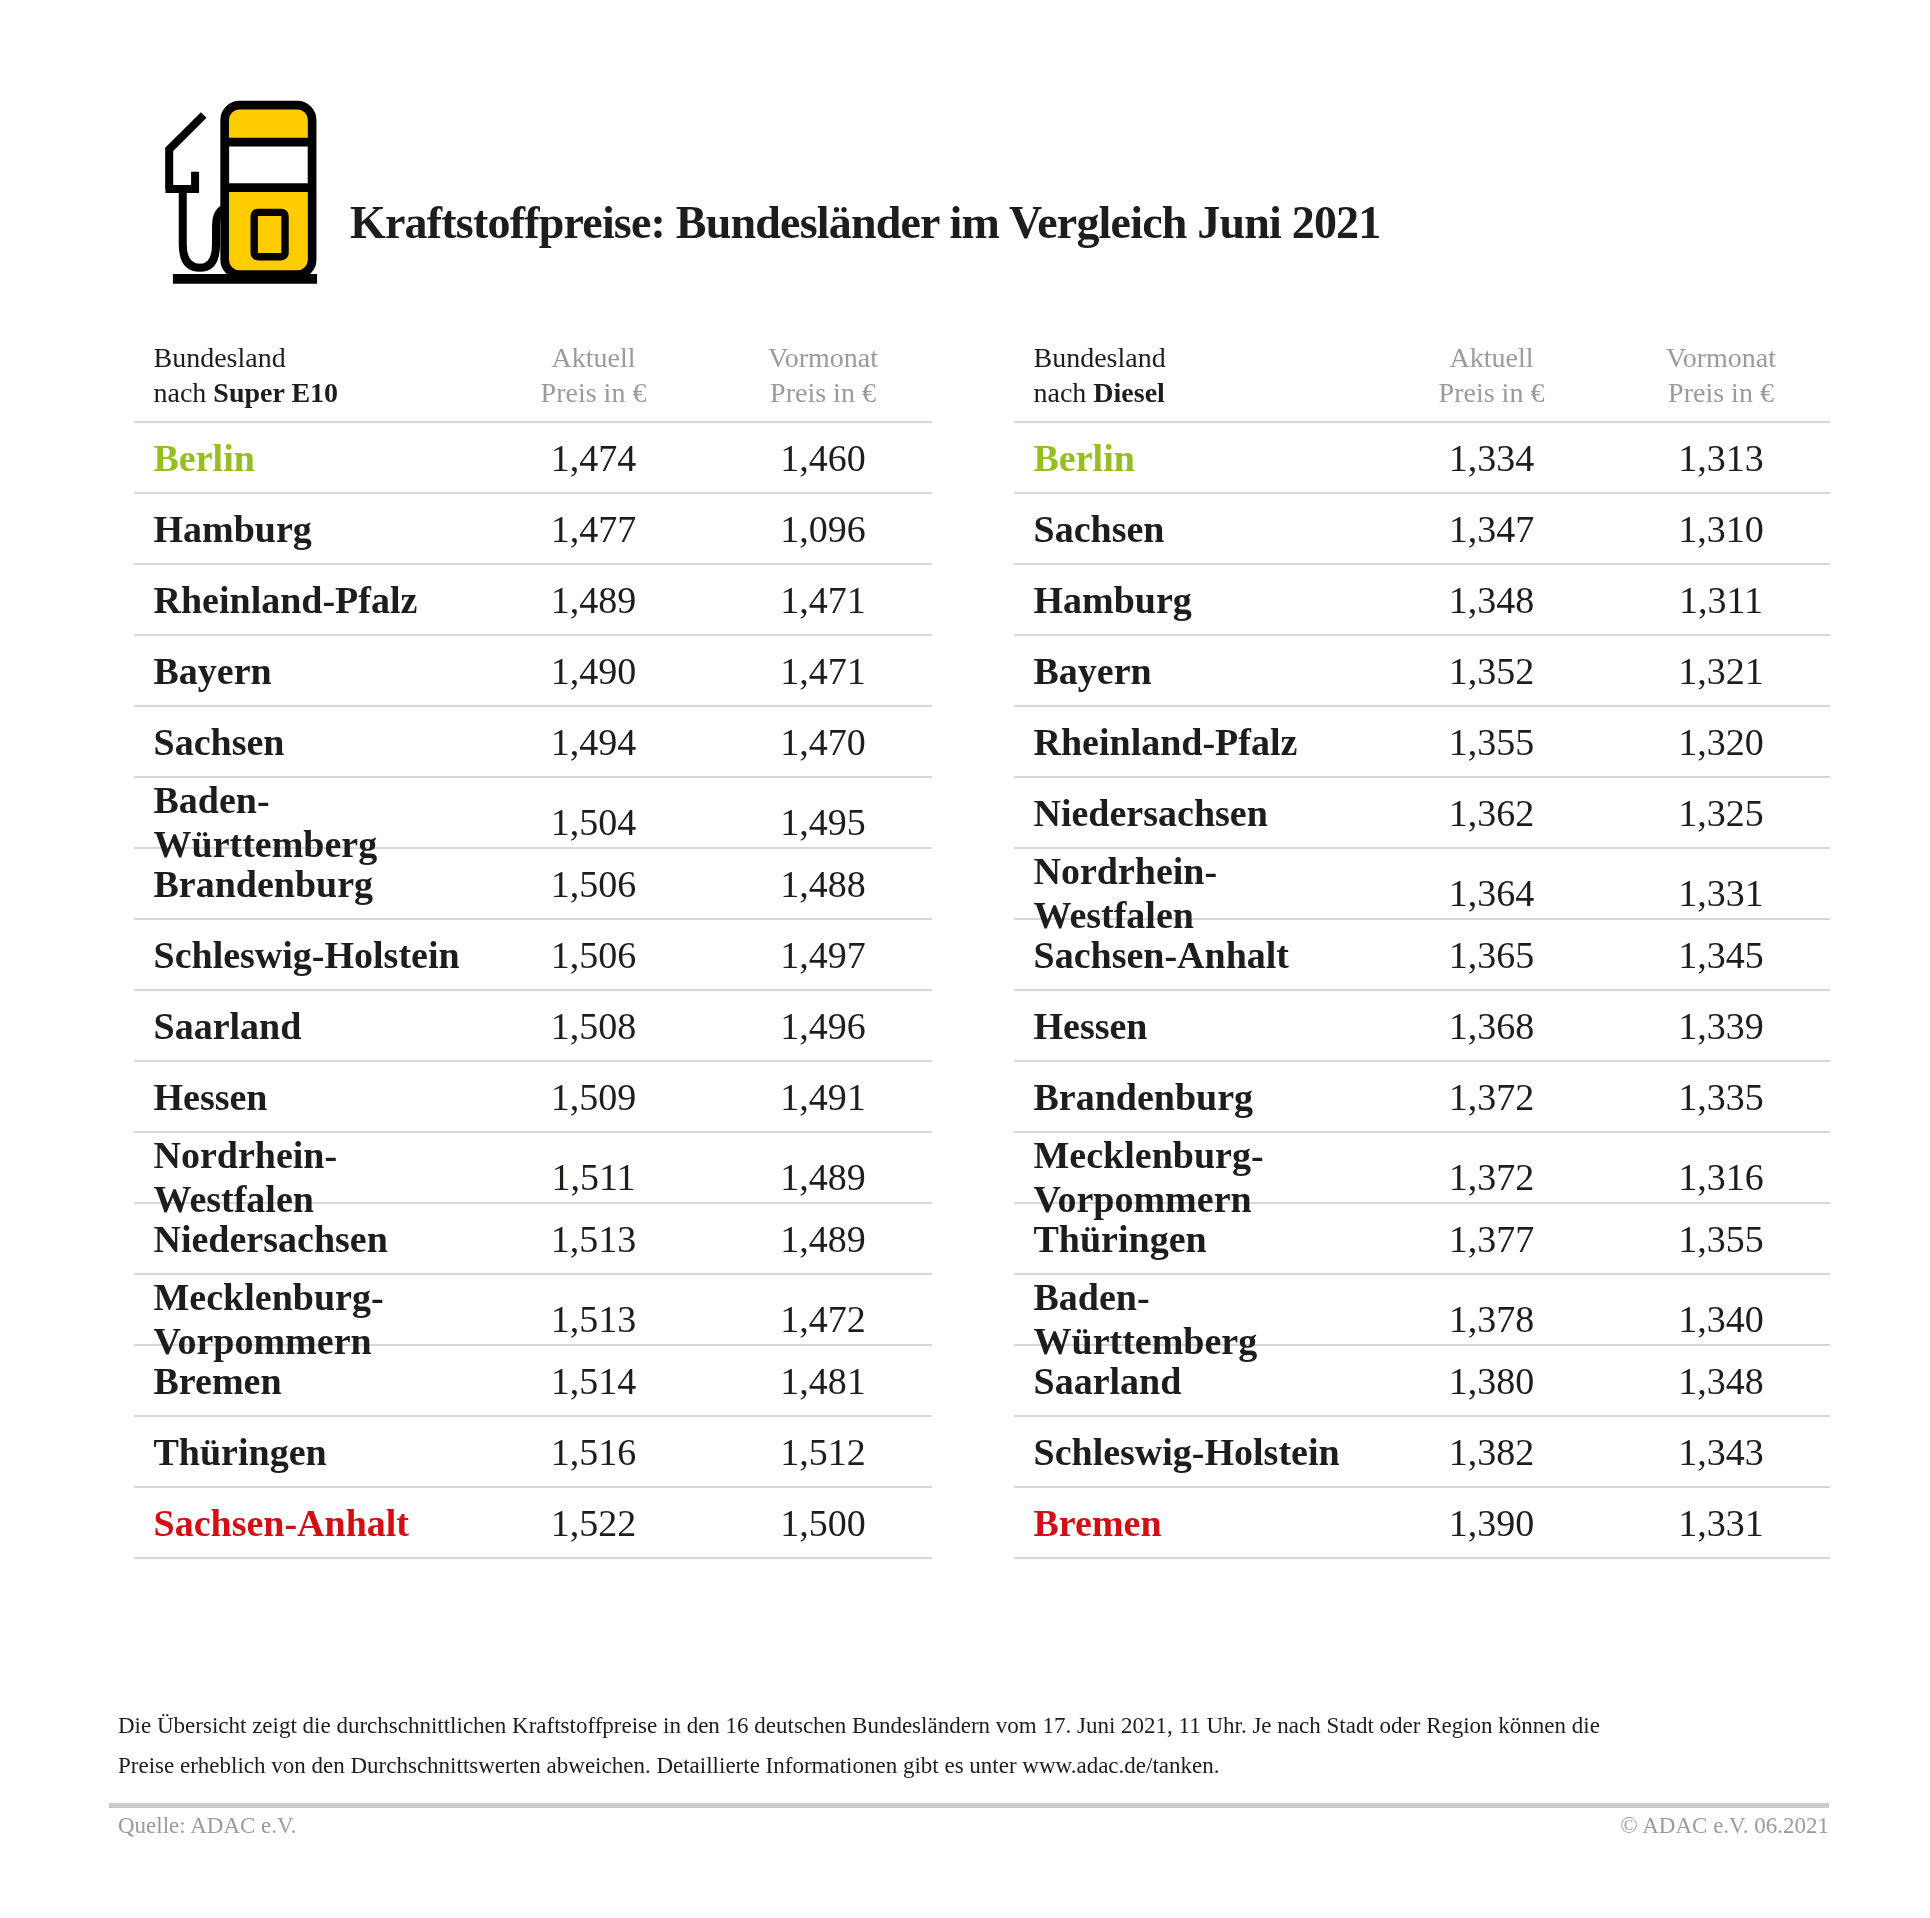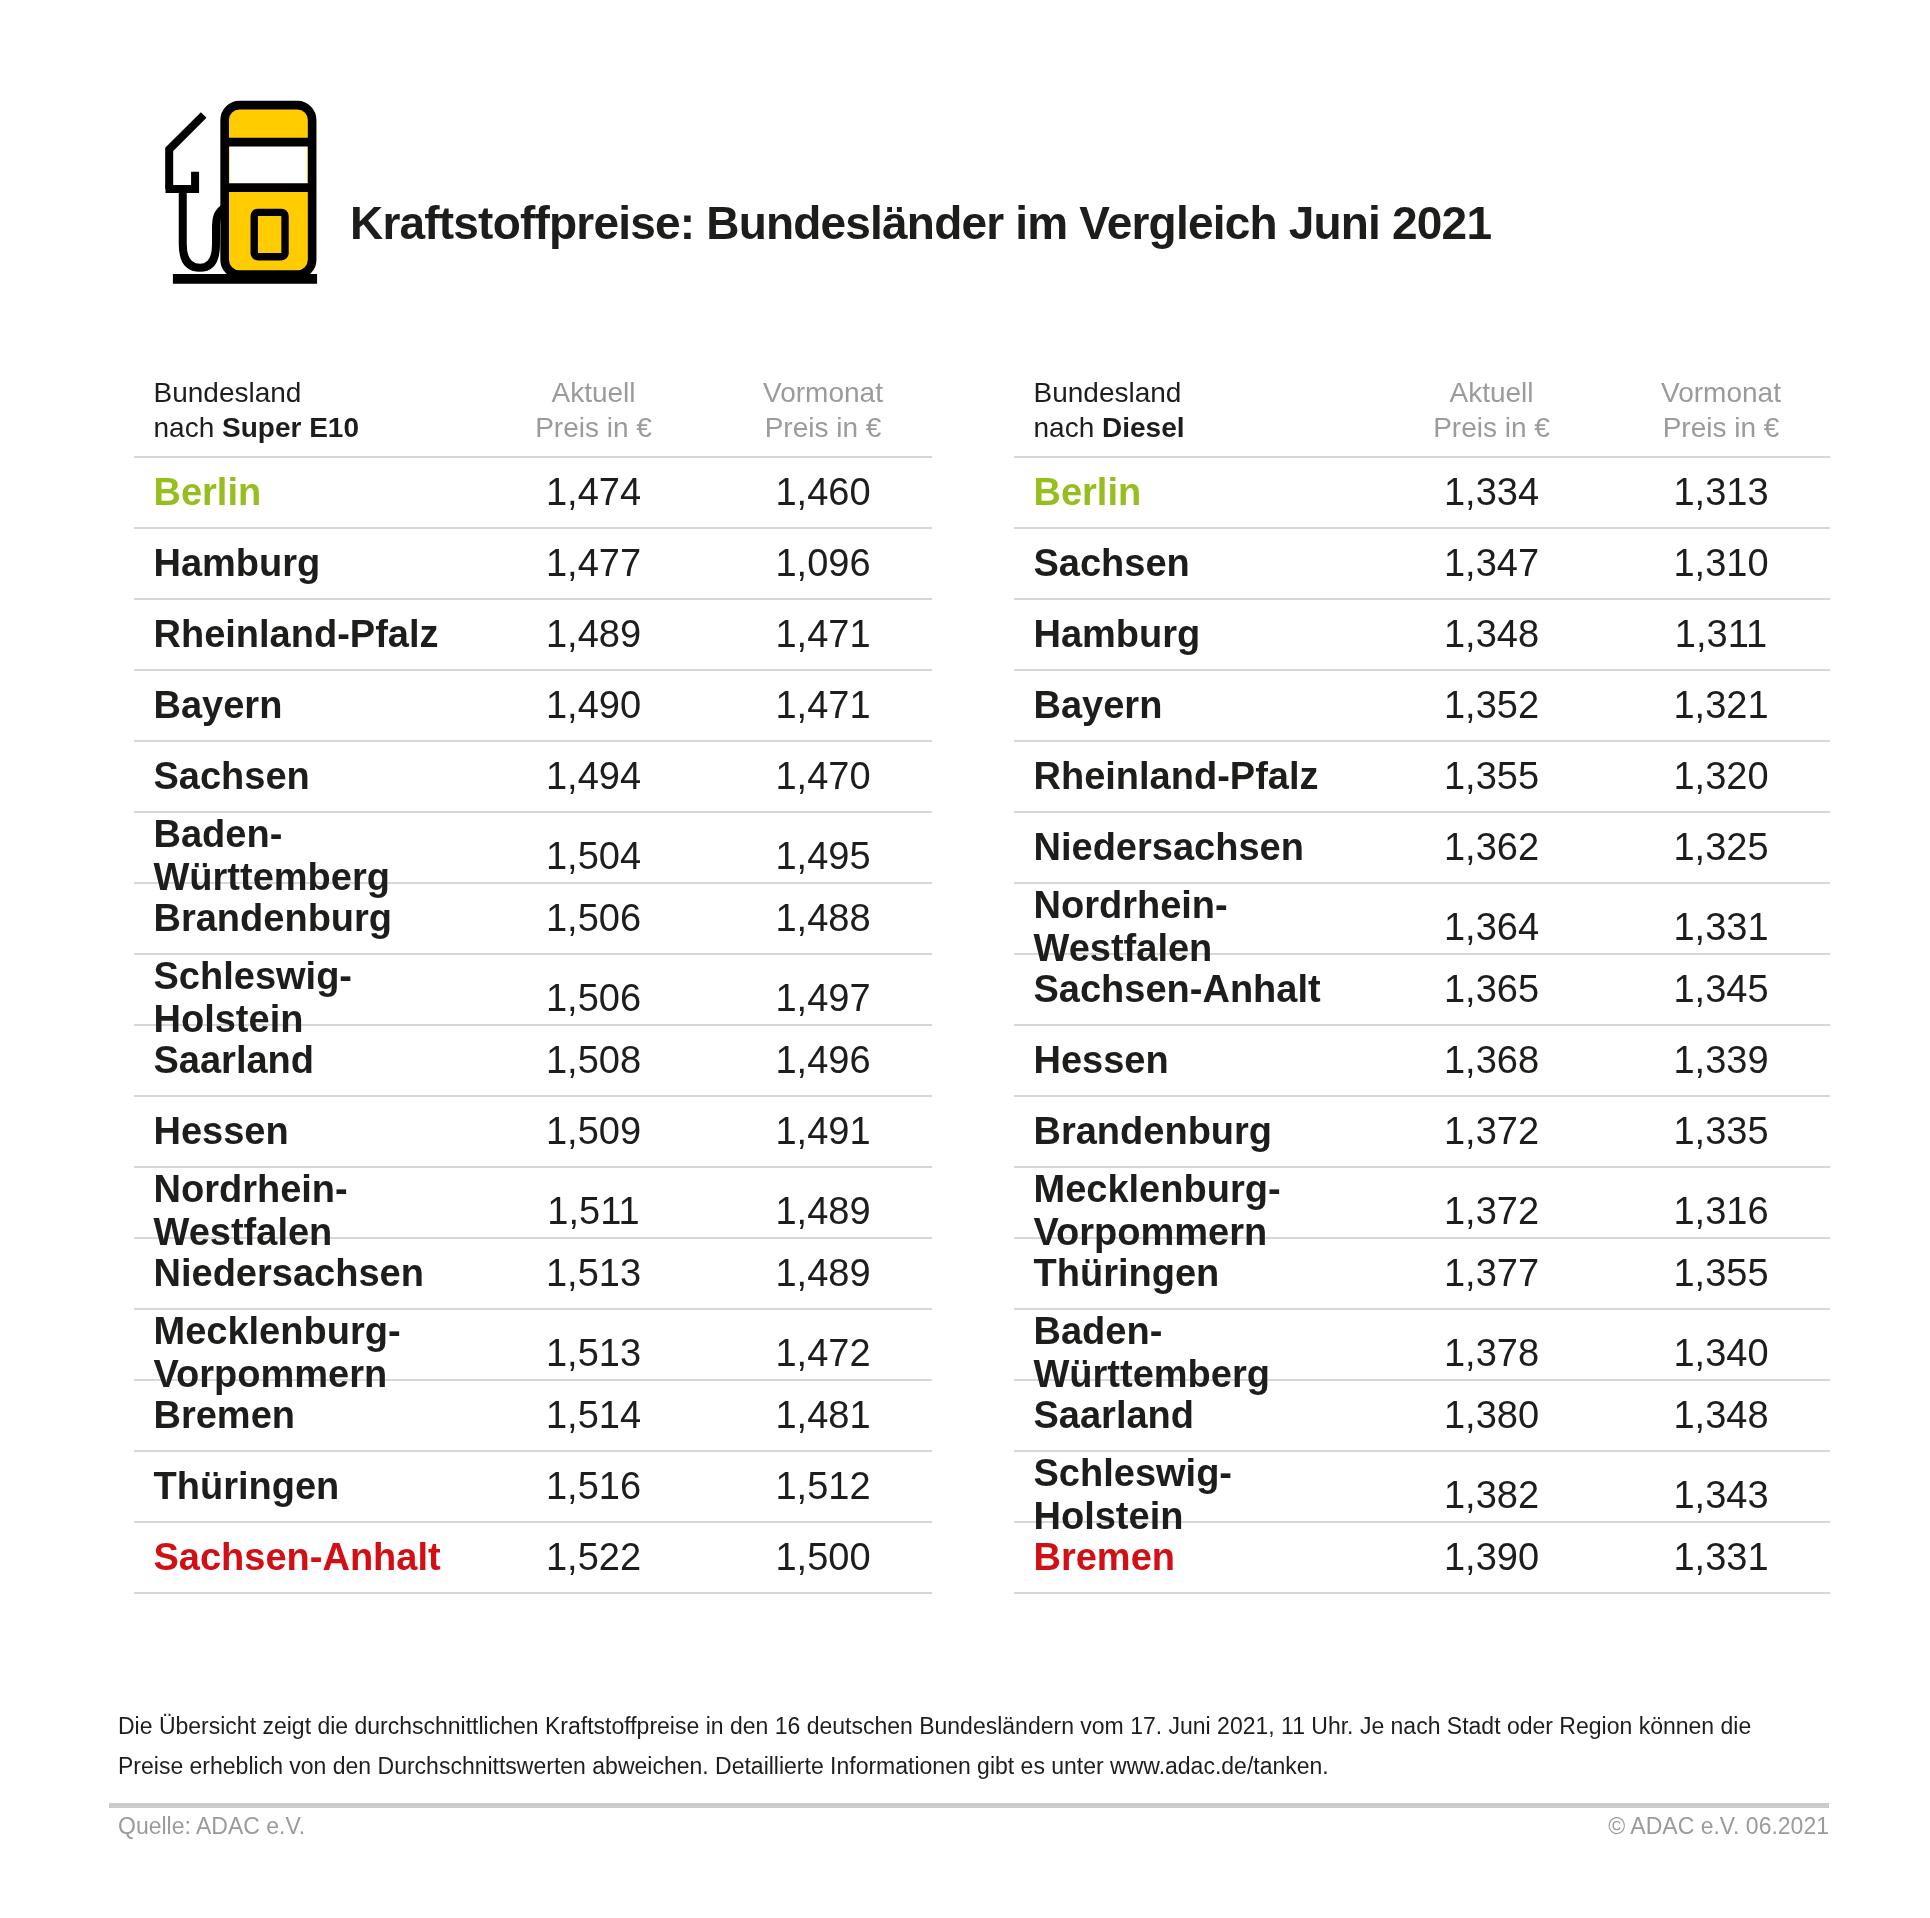--- a/index.html
+++ b/index.html
@@ -1,34 +1,34 @@
 <!DOCTYPE html>
 <html style="--green: #96BE1E; --red: #D20F14;font-size:12.5px"><head>
 <meta charset="utf-8">
 <style>
   html,body{margin:0;padding:0;background:#ffffff;}
   .page{
     position:relative;
     width:1930px;height:1919px;
     background:#fff;
-    font-family:Liberation Sans, sans-serif;
+    font-family:Liberation Serif, serif;
     color:#1d1d1b;
     overflow:hidden;
   }
   
   .header{position:absolute;left:131px;top:93px;display:flex;align-items:center;}
   .pump-icon{width:191px;height:198px;flex:0 0 auto;}
   .title{
     font-size:46px;font-weight:700;letter-spacing:-0.8px;
     margin:0 0 0 28px;padding-top:61px;white-space:nowrap;
   }
   
   .tables{
     position:absolute;left:134px;top:340px;
-    display:grid;grid-template-columns:798px 816px;column-gap:82px;margin-top:35px;
+    display:grid;grid-template-columns:798px 816px;column-gap:82px;
   }
   .grid3{display:grid;grid-template-columns:1fr 241px 218px;}
   .t-head{
     border-bottom:2.3px solid #d7d7d7;
     padding-bottom:11px;
     font-size:28px;line-height:35px;
   }
   .t-head .c1{padding-left:19.5px;}
   .t-head .c2,.t-head .c3{color:#9b9b9b;text-align:center;}
   .fuel{font-weight:700;}

